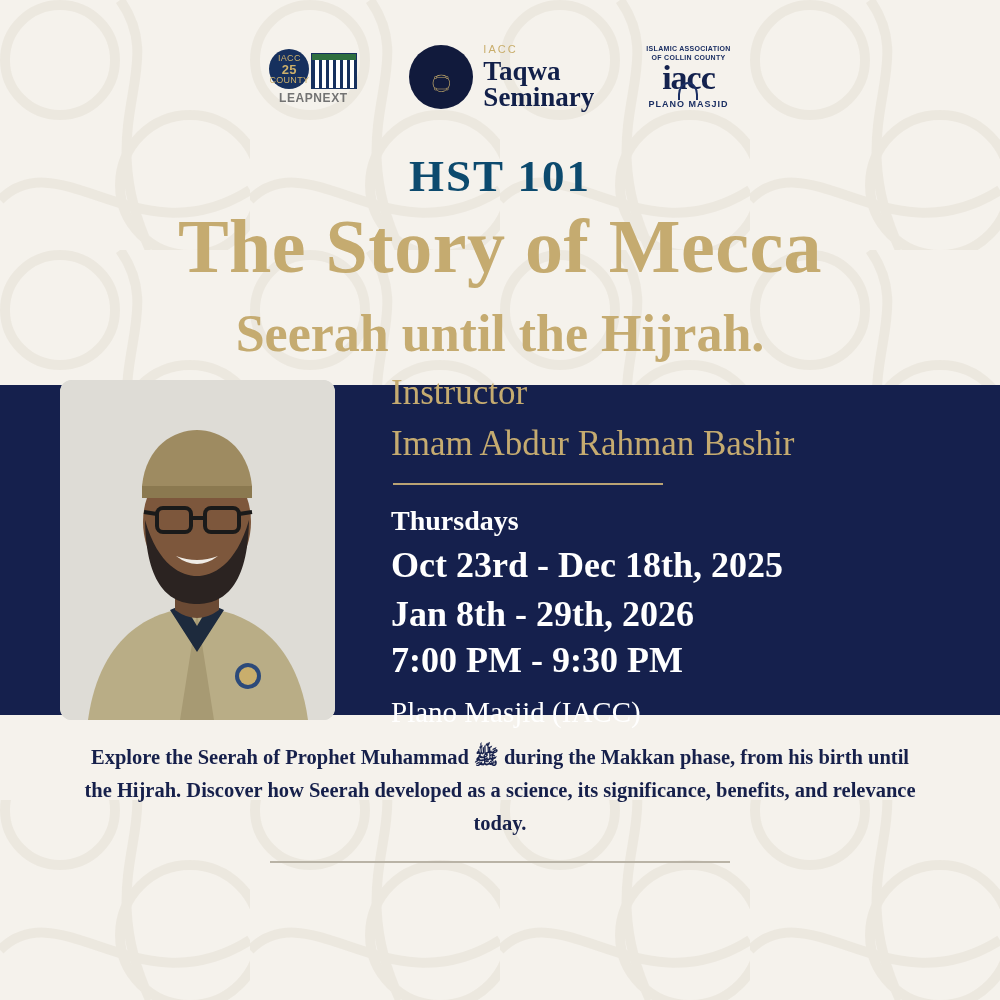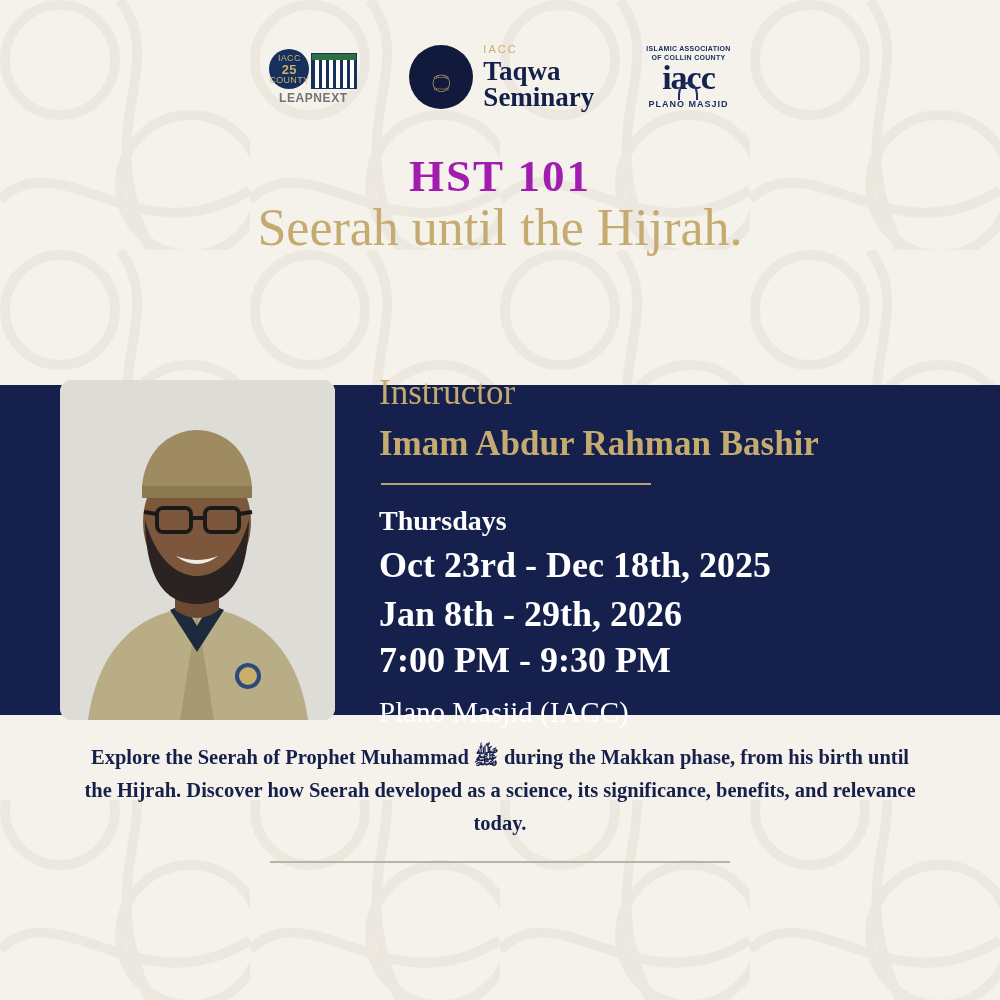--- a/index.html
+++ b/index.html
@@ -169,51 +169,51 @@
   
   .title-wrap {
     text-align: center;
     margin-top: 34px;
   }
   .course-code {
     font-family: "Liberation Serif", serif;
     font-weight: bold;
     font-size: 45px;
     letter-spacing: 2px;
-    color: #a21caf;
+    color: #0c4a6e;
     line-height: 1;
   }
   .title-main {
     font-family: "Liberation Serif", serif;
     font-weight: bold;
     font-size: 76px;
     color: #c5ab70;
     line-height: 1.08;
     margin-top: 6px;
     letter-spacing: .5px;
   }
   .title-sub {
     font-family: "Liberation Serif", serif;
-    font-weight: normal;
+    font-weight: bold;
     font-size: 52px;
     color: #c5ab70;
     line-height: 1.1;
-    margin-top: 0;
+    margin-top: 18px;
   }
 
   
   .navy-band {
     position: relative;
     height: 330px;
     background: #15204d;
     display: flex;
     align-items: center;
     padding: 0 60px;
     box-sizing: border-box;
-    gap: 44px;
+    gap: 56px;
   }
   .portrait {
     width: 275px;
     height: 340px;
     border-radius: 12px;
     overflow: hidden;
     flex: 0 0 auto;
     background: #d9d9d4;
     position: relative;
   }
@@ -225,21 +225,21 @@
     padding-top: 6px;
   }
   .instructor-label {
     font-family: "Liberation Serif", serif;
     font-size: 35px;
     color: #c5ab70;
     line-height: 1.15;
   }
   .instructor-name {
     font-family: "Liberation Serif", serif;
-    font-weight: bold;
+    font-weight: normal;
     font-size: 35px;
     color: #c5ab70;
     line-height: 1.2;
     margin-top: 10px;
   }
   .rule {
     width: 270px;
     height: 2px;
     background: #b9a374;
     margin: 18px 0 18px 2px;
@@ -344,20 +344,21 @@
           <span>iacc</span>
           <span class="dome"></span>
         </div>
         <div class="iacc-bottom">PLANO MASJID</div>
       </div>
 
     </div>
 
     <div class="title-wrap">
       <div class="course-code">HST 101</div>
+      <div class="title-main">The Story of Mecca</div>
       <div class="title-sub">Seerah until the Hijrah.</div>
     </div>
   </div>
 
   <div class="navy-band">
 
     <div class="portrait">
       <svg width="275" height="340" viewBox="0 0 275 340">
         <rect width="275" height="340" fill="#dedcd6"></rect>
 

